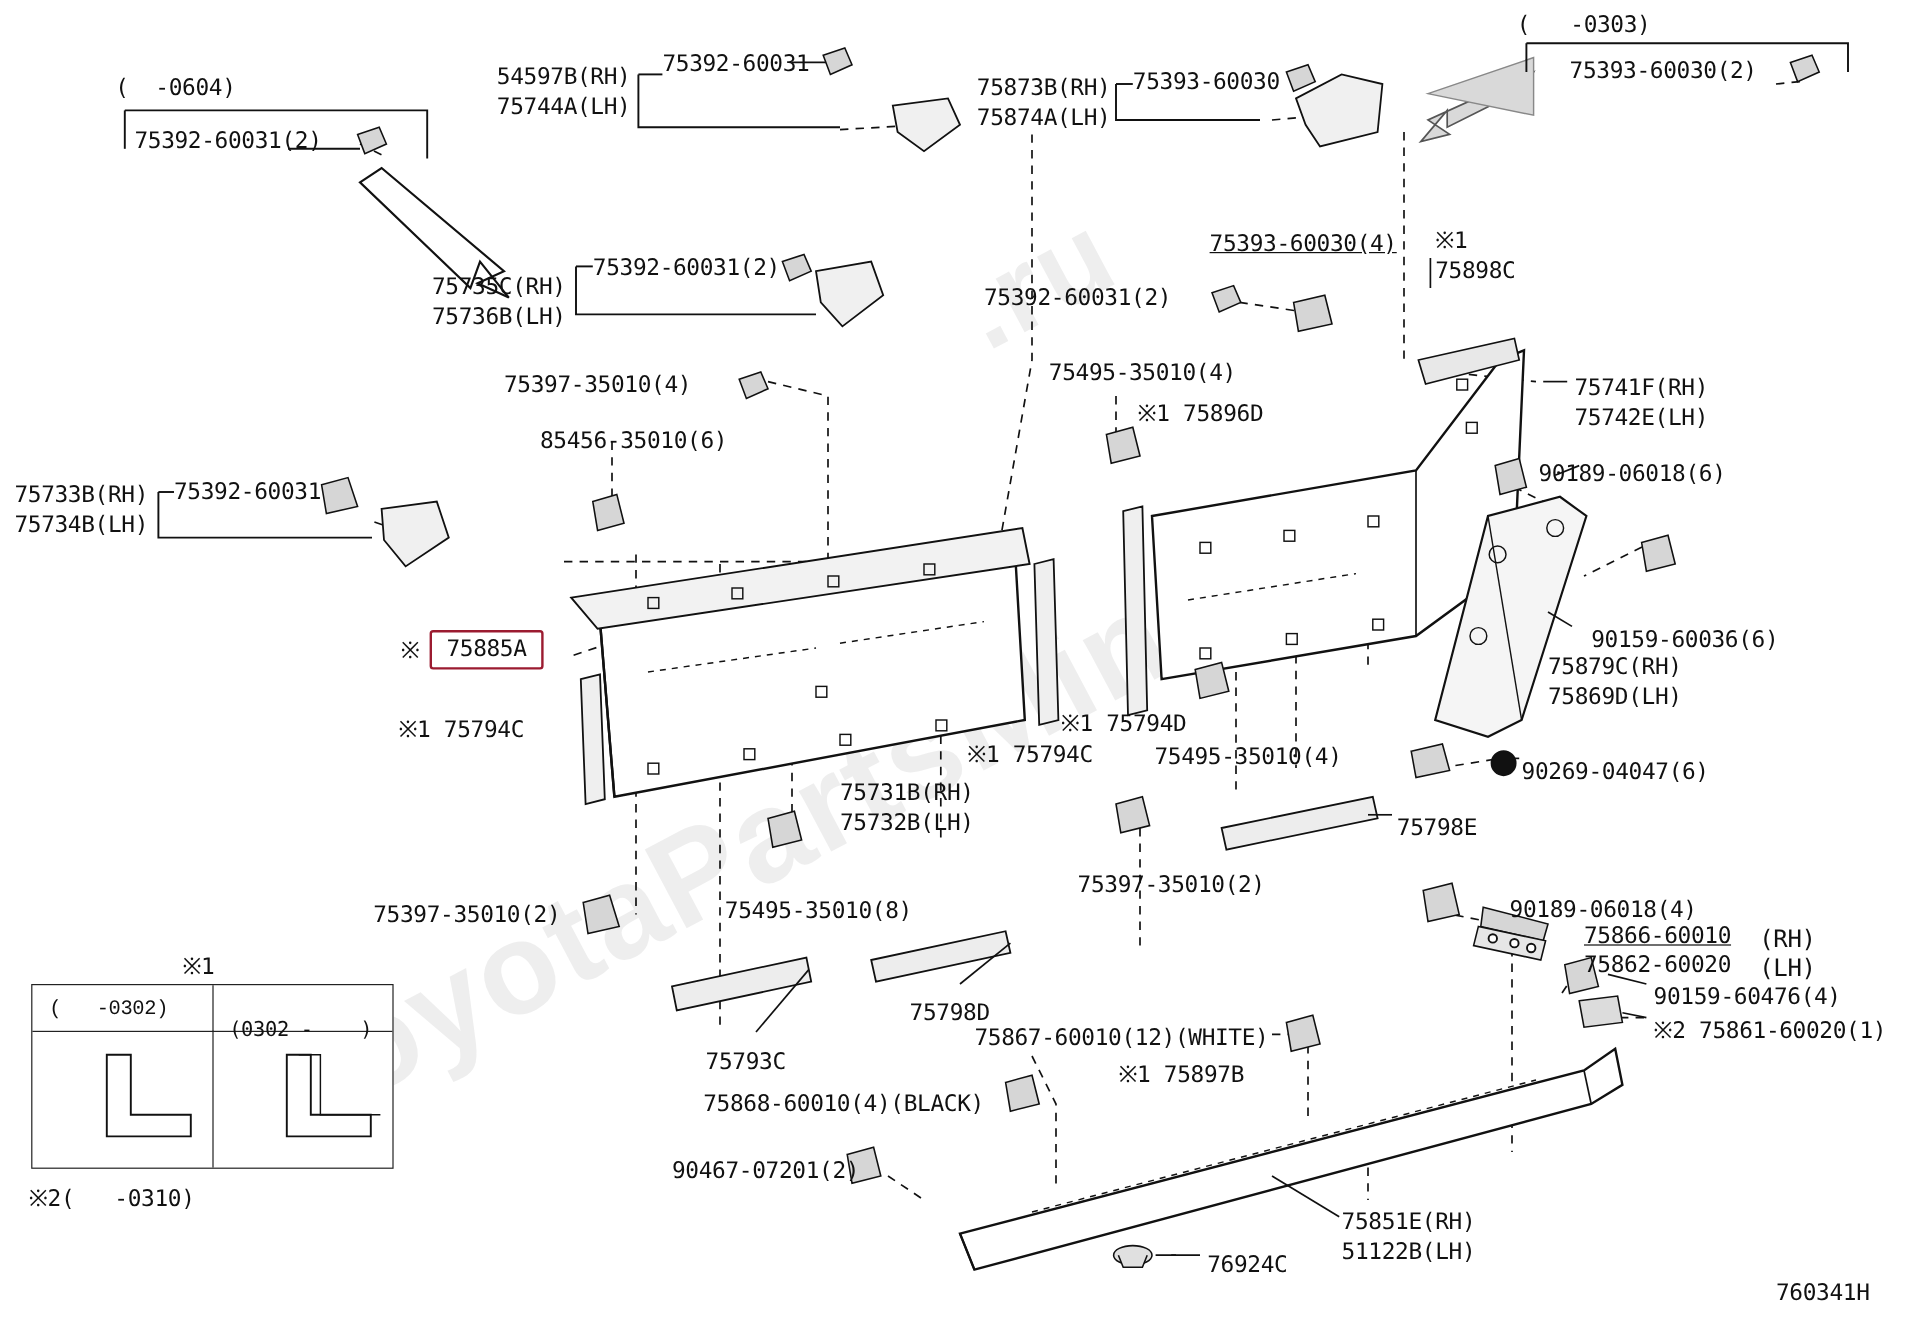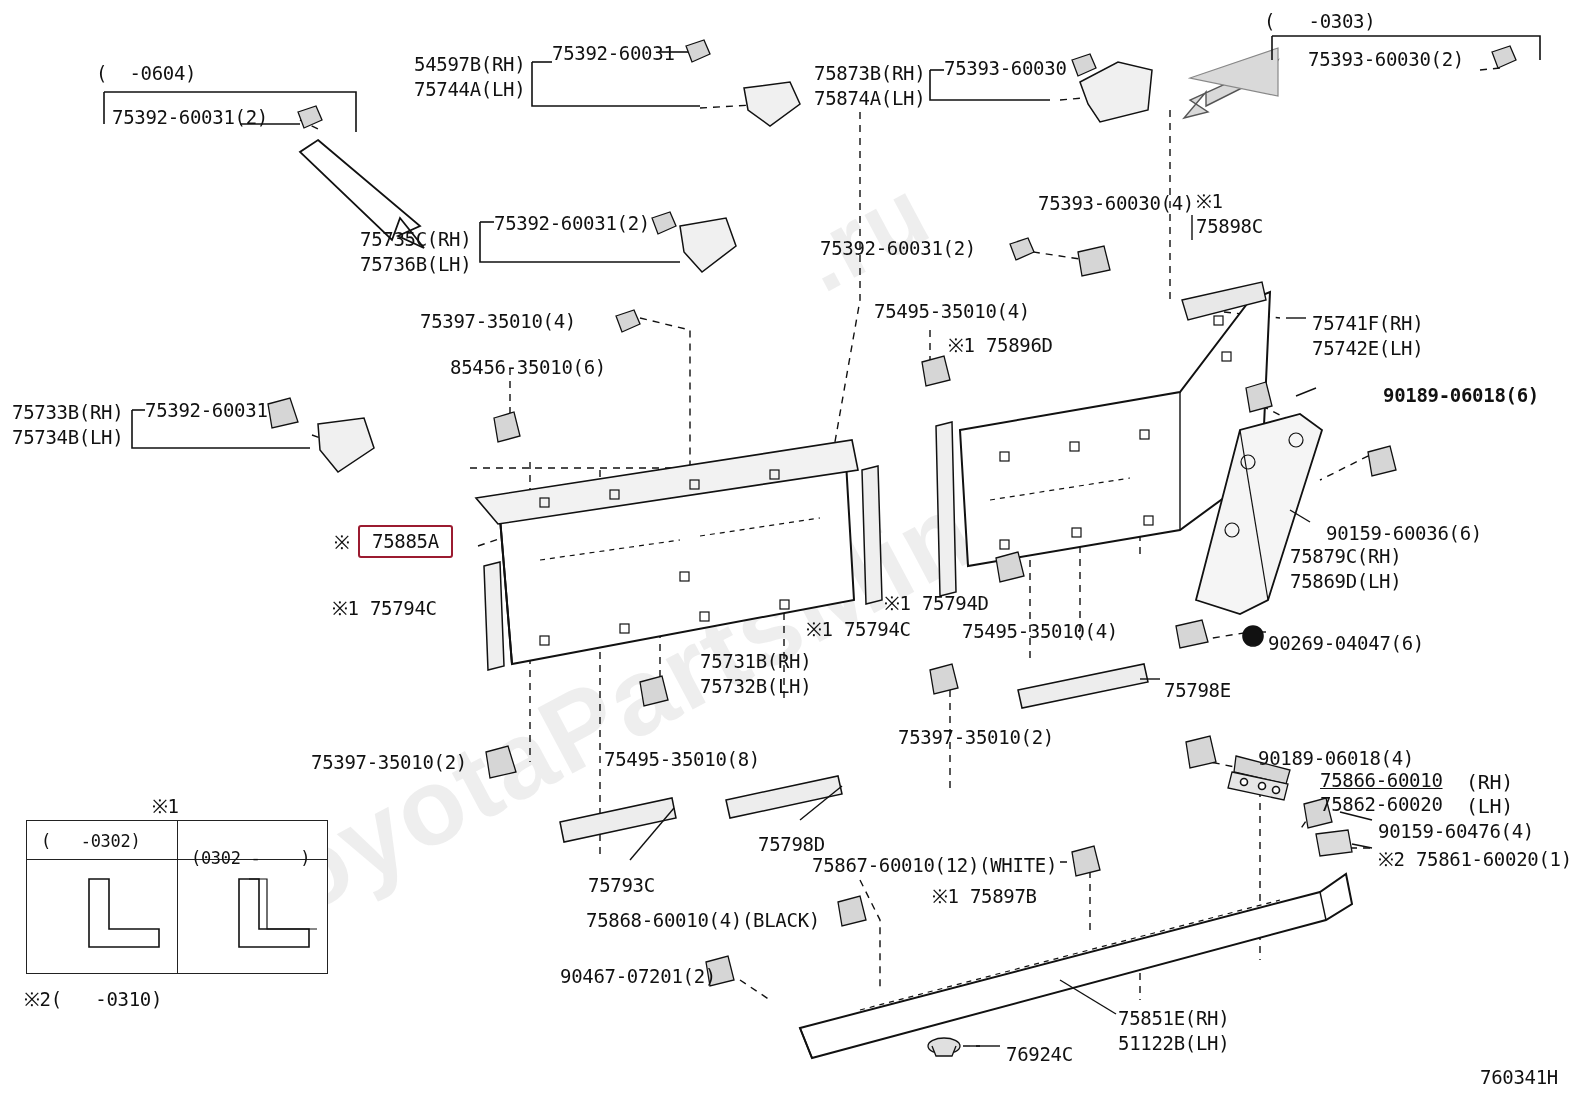--- a/index.html
+++ b/index.html
@@ -257,30 +257,30 @@
   <div class="lbl" style="left:552px;top:42px;">75392-60031</div>
   <div class="lbl" style="left:814px;top:62px;">75873B(RH)</div>
   <div class="lbl" style="left:814px;top:87px;">75874A(LH)</div>
   <div class="lbl" style="left:944px;top:57px;">75393-60030</div>
   <div class="lbl" style="left:1264px;top:10px;">(   -0303)</div>
   <div class="lbl" style="left:1308px;top:48px;">75393-60030(2)</div>
   <div class="lbl" style="left:360px;top:228px;">75735C(RH)</div>
   <div class="lbl" style="left:360px;top:253px;">75736B(LH)</div>
   <div class="lbl" style="left:494px;top:212px;">75392-60031(2)</div>
   <div class="lbl" style="left:820px;top:237px;">75392-60031(2)</div>
-  <div class="lbl" style="left:1038px;top:192px;">75393-60030(4)</div>
+  <div class="lbl" style="left:1008px;top:192px;text-decoration:underline;">75393-60030(4)</div>
   <div class="lbl" style="left:1196px;top:190px;">※1</div>
   <div class="lbl" style="left:1196px;top:215px;">75898C</div>
   <div class="lbl" style="left:420px;top:310px;">75397-35010(4)</div>
   <div class="lbl" style="left:450px;top:356px;">85456-35010(6)</div>
   <div class="lbl" style="left:874px;top:300px;">75495-35010(4)</div>
   <div class="lbl" style="left:948px;top:334px;">※1 75896D</div>
   <div class="lbl" style="left:1312px;top:312px;">75741F(RH)</div>
   <div class="lbl" style="left:1312px;top:337px;">75742E(LH)</div>
-  <div class="lbl" style="left:1383px;top:384px;font-weight:bold;">90189-06018(6)</div>
+  <div class="lbl" style="left:1282px;top:384px;">90189-06018(6)</div>
   <div class="lbl" style="left:12px;top:401px;">75733B(RH)</div>
   <div class="lbl" style="left:12px;top:426px;">75734B(LH)</div>
   <div class="lbl" style="left:145px;top:399px;">75392-60031</div>
   <div class="lbl" style="left:1326px;top:522px;">90159-60036(6)</div>
   <div class="lbl" style="left:1290px;top:545px;">75879C(RH)</div>
   <div class="lbl" style="left:1290px;top:570px;">75869D(LH)</div>
 
   <div class="lbl" style="left:334px;top:531px;">※</div>
   <div class="hl" style="left:358px;top:525px;padding:3px 12px;">
     <span class="lbl">75885A</span>
@@ -312,21 +312,21 @@
   <div class="lbl" style="left:560px;top:965px;">90467-07201(2)</div>
   <div class="lbl" style="left:1118px;top:1007px;">75851E(RH)</div>
   <div class="lbl" style="left:1118px;top:1032px;">51122B(LH)</div>
   <div class="lbl" style="left:1006px;top:1043px;">76924C</div>
 
   <div class="lbl" style="left:152px;top:795px;">※1</div>
   <div class="legend-box" style="left:26px;top:820px;width:300px;height:152px;">
     <div style="position:absolute;left:0;top:0;width:150px;height:38px;border-right:1.5px solid #222;border-bottom:1.5px solid #222;"></div>
     <div style="position:absolute;left:150px;top:0;width:150px;height:38px;border-bottom:1.5px solid #222;"></div>
     <div style="position:absolute;left:150px;top:38px;width:0;height:114px;border-left:1.5px solid #222;"></div>
-    <div class="lbl" style="left:14px;top:9px;font-size:17px;">(   -0302)</div>
+    <div class="lbl" style="left:14px;top:9px;font-size:17px;font-family:Liberation Mono, monospace;">(   -0302)</div>
     <div class="lbl" style="left:164px;top:26px;font-size:17px;">(0302 -    )</div>
     <svg width="300" height="152" style="position:absolute;left:0;top:0;">
       <g fill="#ffffff" stroke="#111" stroke-width="1.6">
         <path d="M62,58 L82,58 L82,108 L132,108 L132,126 L62,126 Z"></path>
         <path d="M212,58 L232,58 L232,108 L282,108 L282,126 L212,126 Z"></path>
         <path d="M222,58 L240,58 L240,108 L290,108" fill="none" stroke="#111" stroke-width="1.2"></path>
       </g>
     </svg>
   </div>
   <div class="lbl" style="left:24px;top:988px;">※2(   -0310)</div>

